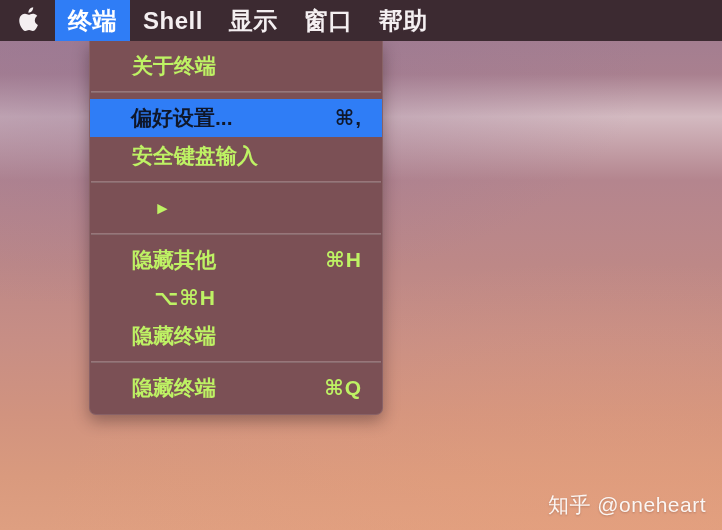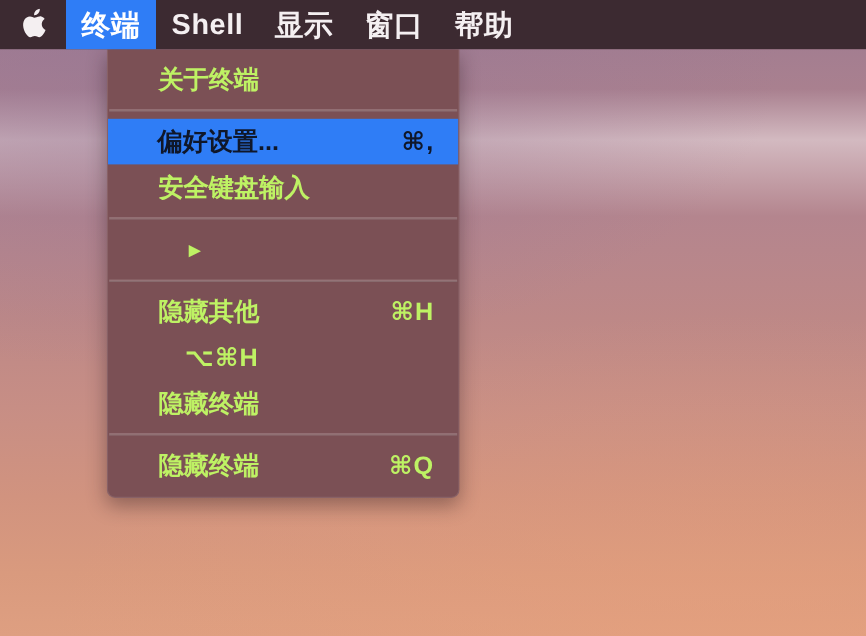--- a/index.html
+++ b/index.html
@@ -224,14 +224,15 @@
 
     <div class="menu-sep"></div>
 
     <div class="menu-row">
       <span class="menu-label">隐藏终端</span>
       <span class="menu-shortcut">⌘Q</span>
     </div>
 
   </div>
 
+  <div id="watermark">知乎 @oneheart</div>
 
 </div>
 
 </body></html>

